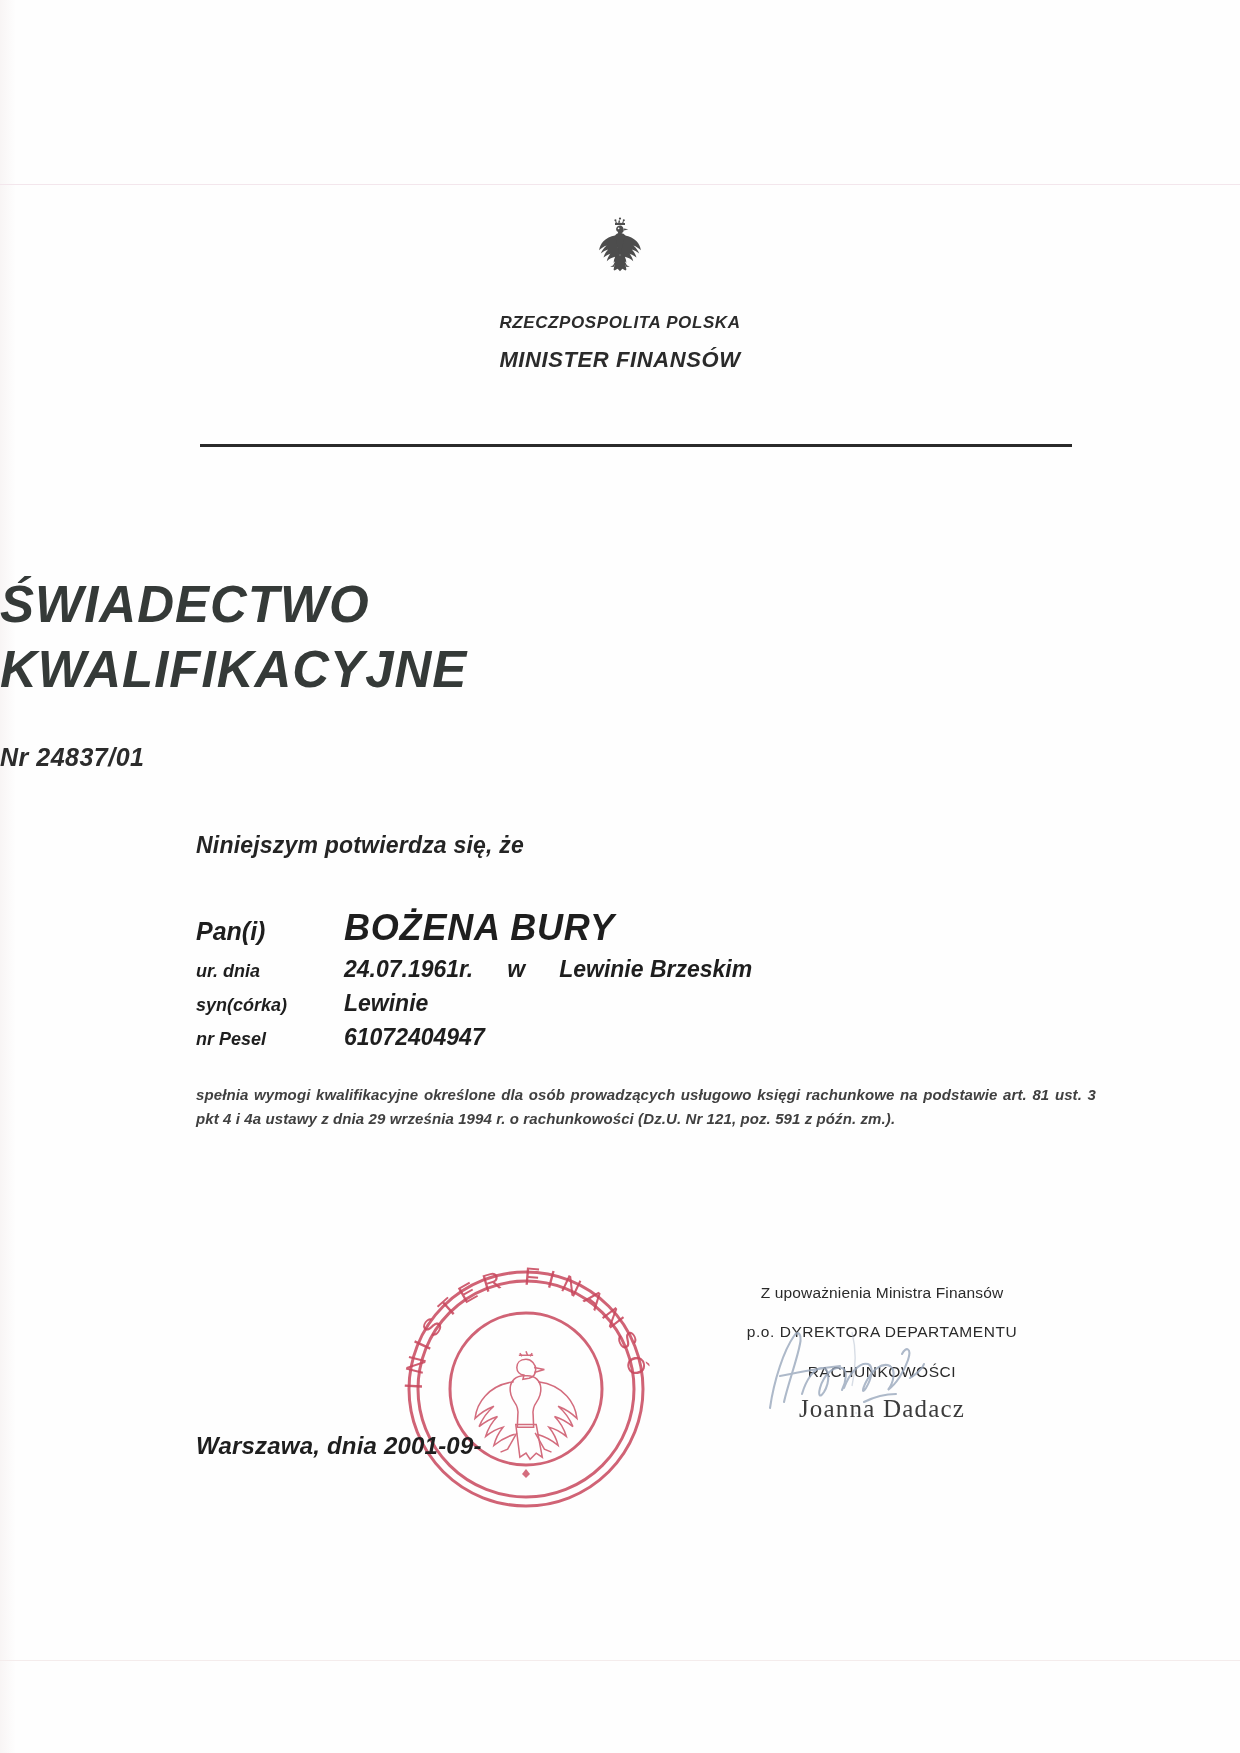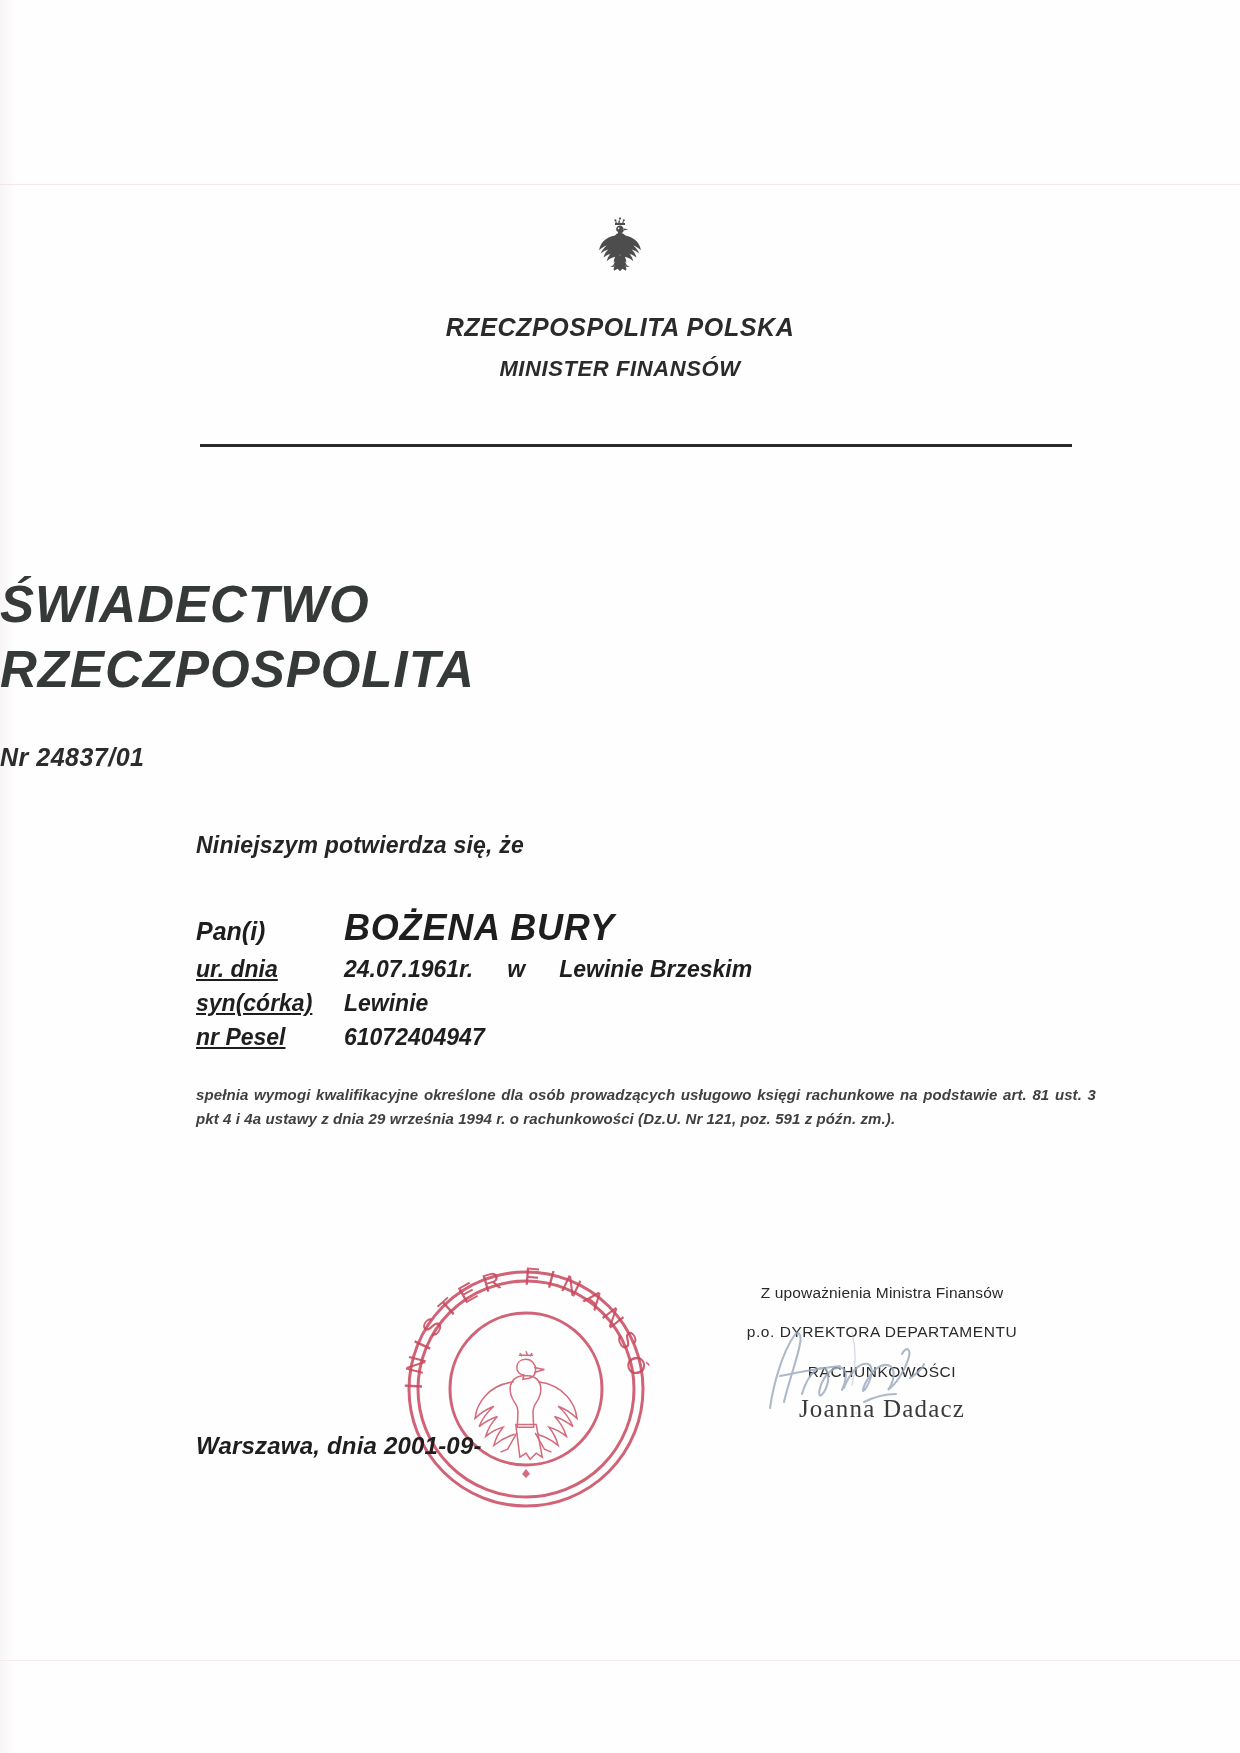--- a/index.html
+++ b/index.html
@@ -60,21 +60,21 @@
     left: 0; right: 0;
     top: 313px;
     text-align: center;
   }
   .header-block .line {
     font-style: italic;
     font-weight: bold;
     letter-spacing: .6px;
     color: #2b2b2b;
   }
-  .header-block .l1 { font-size: 25px; }
+  .header-block .l1 { font-size: 17px; }
   .header-block .l2 { font-size: 22px; margin-top: 14px; }
 
   .rule {
     position: absolute;
     left: 200px;
     width: 872px;
     top: 444px;
     height: 3px;
     background: #2a2a2a;
   }
@@ -133,21 +133,21 @@
     width: 148px;
     flex: 0 0 148px;
   }
   .fname {
     font-size: 36px;
     letter-spacing: .8px;
   }
   .fval {
     font-size: 23px;
   }
-  .frow.small .flabel { font-size: 23px; text-decoration: underline; }
+  .frow.small .flabel { font-size: 18px; }
   .w-mid {
     font-size: 23px;
     width: 86px;
     flex: 0 0 86px;
     text-align: center;
   }
   .fplace { font-size: 23px; text-align: center; }
   .legal {
     margin-top: 32px;
     font-style: italic;
@@ -257,21 +257,21 @@
 
   <div class="header-block">
     <div class="line l1">RZECZPOSPOLITA POLSKA</div>
     <div class="line l2">MINISTER FINANSÓW</div>
   </div>
 
   <div class="rule"></div>
 
   <div class="title-block">
     <div class="t">ŚWIADECTWO</div>
-    <div class="t">RZECZPOSPOLITA</div>
+    <div class="t">KWALIFIKACYJNE</div>
     <div class="num">Nr  24837/01</div>
   </div>
 
   <div class="body-block">
     <div class="intro">Niniejszym potwierdza się, że</div>
 
     <div class="fields">
       <div class="frow">
         <span class="flabel">Pan(i)</span>
         <span class="fname">BOŻENA  BURY</span>

